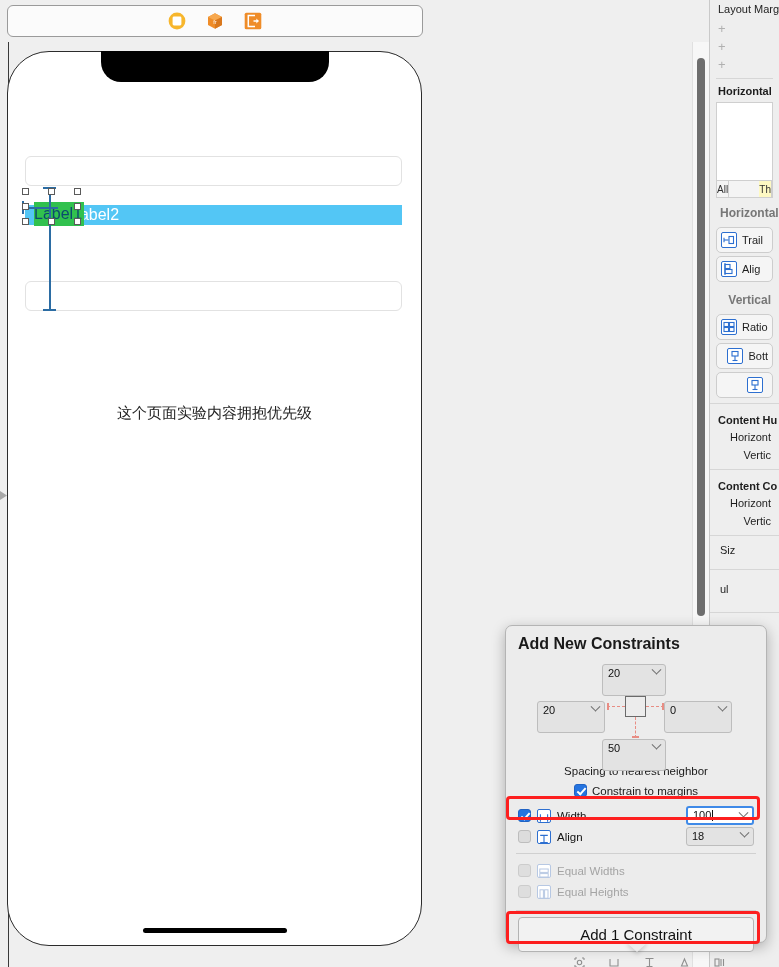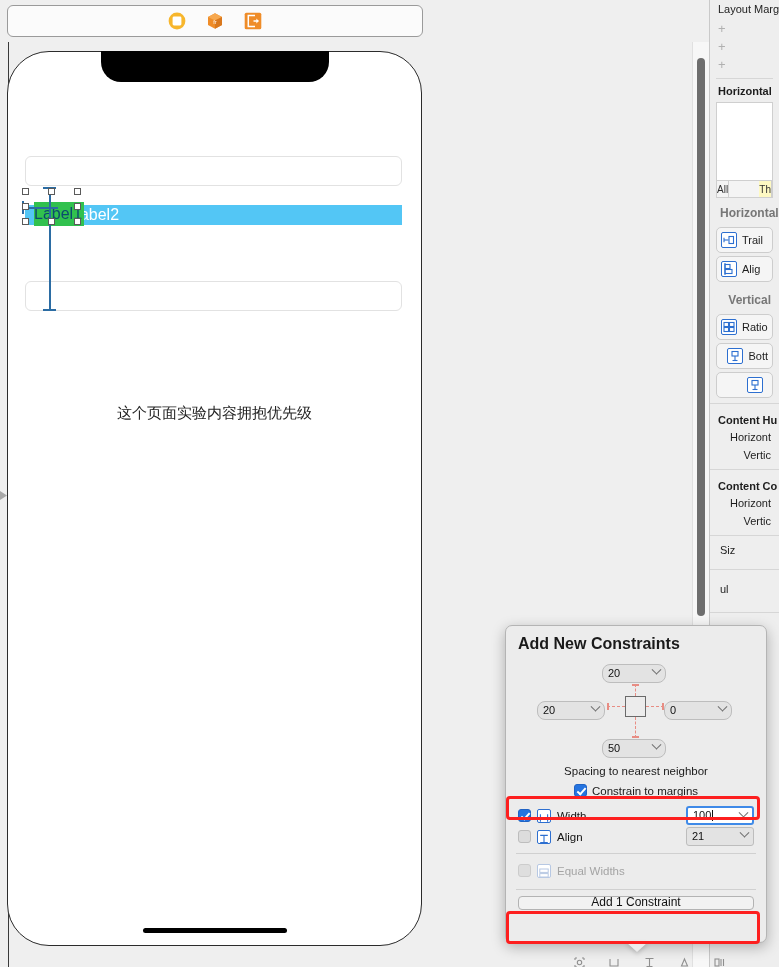--- a/index.html
+++ b/index.html
@@ -134,22 +134,22 @@
   }
   .pop-title { font-size: 16px; font-weight: bold; color: #1a1a1a; padding: 9px 0 0 12px; }
   .pop-tail {
     position: absolute; left: 120px; top: 316px; width: 0; height: 0;
     border-left: 11px solid transparent; border-right: 11px solid transparent;
     border-top: 10px solid #ececec;
     filter: drop-shadow(0 2px 2px rgba(0,0,0,0.18));
   }
   .spacing-area { position: relative; height: 110px; margin-top: 6px; }
   .sp-select {
-    position: absolute; height: 19px; background: #e3e3e3;
-    border: 1px solid #bdbdbd; border-radius: 8px;
+    position: absolute; height: 32px; background: #e3e3e3;
+    border: 1px solid #bdbdbd; border-radius: 3px;
     font-size: 11px; color: #111; padding-left: 5px; line-height: 17px;
   }
   .sp-select .chev {
     position: absolute; right: 5px; top: 4px; width: 7px; height: 7px;
     border-right: 1.4px solid #6d6d6d; border-bottom: 1.4px solid #6d6d6d;
     transform: rotate(45deg) translate(-2px,-2px);
   }
   .sp-top { left: 96px; top: 5px; width: 64px; }
   .sp-bottom { left: 96px; top: 80px; width: 64px; }
   .sp-left { left: 31px; top: 42px; width: 68px; }
@@ -197,24 +197,24 @@
   }
   .dim-val .chev {
     position: absolute; right: 5px; top: 4px; width: 7px; height: 7px;
     border-right: 1.4px solid #6d6d6d; border-bottom: 1.4px solid #6d6d6d;
     transform: rotate(45deg) translate(-2px,-2px);
   }
   .caret { display: inline-block; width: 1px; height: 11px; background: #111;
            vertical-align: -2px; margin-left: 1px; }
   .pop-sep { height: 1px; background: #d0d0d0; margin: 6px 10px; }
   .add-btn {
-    margin: 4px 12px 0 12px; height: 14px; background: #f2f2f2;
+    margin: 4px 12px 0 12px; height: 35px; background: #f2f2f2;
     border: 1px solid #b3b3b3; border-radius: 4px;
-    display: flex; align-items: flex-end; justify-content: center;
-    font-size: 12px; color: #111;
+    display: flex; align-items: center; justify-content: center;
+    font-size: 15px; color: #111;
   }
   .redbox {
     position: absolute; border: 3px solid #fd1f1f; border-radius: 4px;
     pointer-events: none;
   }
 
   
   .bottombar {
     position: absolute; left: 555px; top: 955px; width: 224px; height: 12px;
     display: flex; align-items: flex-start; gap: 22px; padding-left: 18px;
@@ -454,38 +454,48 @@
     <div class="dim-row">
       <span class="cbx off"></span>
       <span class="dim-icon">
         <svg width="12" height="12" viewBox="0 0 12 12">
           <path d="M2.2 2.4 H9.8 M2.2 9.6 H9.8" stroke="#2d6fd0" stroke-width="1.1"></path>
           <path d="M6 2.4 V9.6" stroke="#2d6fd0" stroke-width="1.1"></path>
         </svg>
       </span>
       <span class="dim-lbl">Align</span>
       <span class="dim-val">
-        <span>21</span>
+        <span>18</span>
         <span class="chev"></span>
       </span>
     </div>
 
     <div class="pop-sep"></div>
 
     <div class="dim-row">
       <span class="cbx dim"></span>
       <span class="dim-icon gray">
         <svg width="12" height="12" viewBox="0 0 12 12">
           <rect x="1.8" y="2" width="8.4" height="3.4" fill="none" stroke="#b7c8e3" stroke-width="1"></rect>
           <rect x="1.8" y="6.6" width="8.4" height="3.4" fill="none" stroke="#b7c8e3" stroke-width="1"></rect>
         </svg>
       </span>
       <span class="dim-lbl gray">Equal Widths</span>
     </div>
 
+    <div class="dim-row">
+      <span class="cbx dim"></span>
+      <span class="dim-icon gray">
+        <svg width="12" height="12" viewBox="0 0 12 12">
+          <rect x="2" y="1.8" width="3.4" height="8.4" fill="none" stroke="#b7c8e3" stroke-width="1"></rect>
+          <rect x="6.6" y="1.8" width="3.4" height="8.4" fill="none" stroke="#b7c8e3" stroke-width="1"></rect>
+        </svg>
+      </span>
+      <span class="dim-lbl gray">Equal Heights</span>
+    </div>
 
 
     <div class="pop-sep" style="margin-top:8px;"></div>
 
     <div class="add-btn">
       <span>Add 1 Constraint</span>
     </div>
 
     <div class="pop-tail"></div>
   </div>

